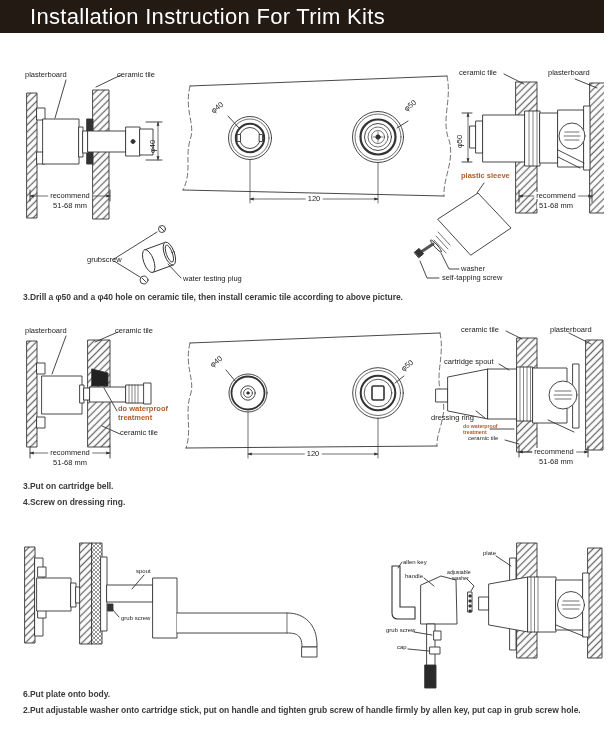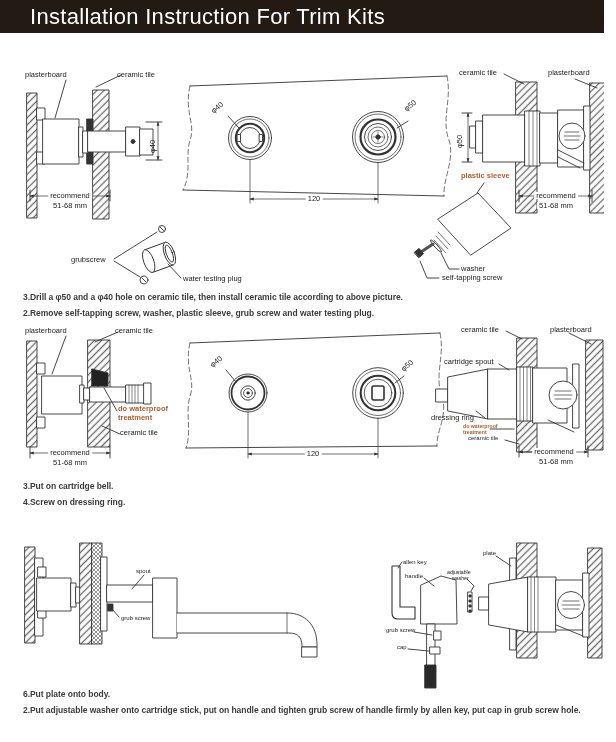--- a/index.html
+++ b/index.html
@@ -291,21 +291,21 @@
         <line x1="496" y1="556" x2="511" y2="566"></line>
       </g>
     </g>
   </svg>
 
   <div class="lbl" style="left:25px;top:71px">plasterboard</div>
   <div class="lbl" style="left:117px;top:71px">ceramic tile</div>
   <div class="lbl v" style="left:149px;top:153px">φ40</div>
   <div class="lbl dim" style="left:70px;top:191.5px">recommend</div>
   <div class="lbl dim" style="left:70px;top:201.5px">51-68 mm</div>
-  <div class="lbl" style="left:71px;top:256px">grubscrew</div>
+  <div class="lbl" style="left:87px;top:256px">grubscrew</div>
   <div class="lbl" style="left:183px;top:275px">water testing plug</div>
   <div class="lbl r45" style="left:212px;top:108px">φ40</div>
   <div class="lbl r45" style="left:405px;top:106px">φ50</div>
   <div class="lbl dim" style="left:314px;top:194.5px">120</div>
   <div class="lbl" style="left:459px;top:69px">ceramic tile</div>
   <div class="lbl" style="left:548px;top:69px">plasterboard</div>
   <div class="lbl v" style="left:456px;top:148px">φ50</div>
   <div class="lbl orange" style="left:461px;top:172px">plastic sleeve</div>
   <div class="lbl dim" style="left:556px;top:191.5px">recommend</div>
   <div class="lbl dim" style="left:556px;top:201.5px">51-68 mm</div>
@@ -336,19 +336,18 @@
   <div class="lbl sm" style="left:121px;top:615px">grub screw</div>
   <div class="lbl sm" style="left:403px;top:559px">allen key</div>
   <div class="lbl sm" style="left:405px;top:573px">handle</div>
   <div class="lbl xs" style="left:447px;top:570px">adjustable</div>
   <div class="lbl xs" style="left:452px;top:576px">washer</div>
   <div class="lbl sm" style="left:386px;top:627px">grub screw</div>
   <div class="lbl sm" style="left:397px;top:644px">cap</div>
   <div class="lbl sm" style="left:483px;top:550px">plate</div>
 
   <div class="step" style="top:292px">3.Drill a φ50 and a φ40 hole on ceramic tile, then install ceramic tile according to above picture.</div>
-  <div class="step" style="top:308px">2.Remove self-tapping screw, washer, plastic sleeve, grub screw and water testing plug.</div>
   <div class="step" style="top:481px">3.Put on cartridge bell.</div>
   <div class="step" style="top:497px">4.Screw on dressing ring.</div>
   <div class="step" style="top:689px">6.Put plate onto body.</div>
   <div class="step" style="top:705px">2.Put adjustable washer onto cartridge stick, put on handle and tighten grub screw of handle firmly by allen key, put cap in grub screw hole.</div>
 
 </div>
 
 </body></html>

